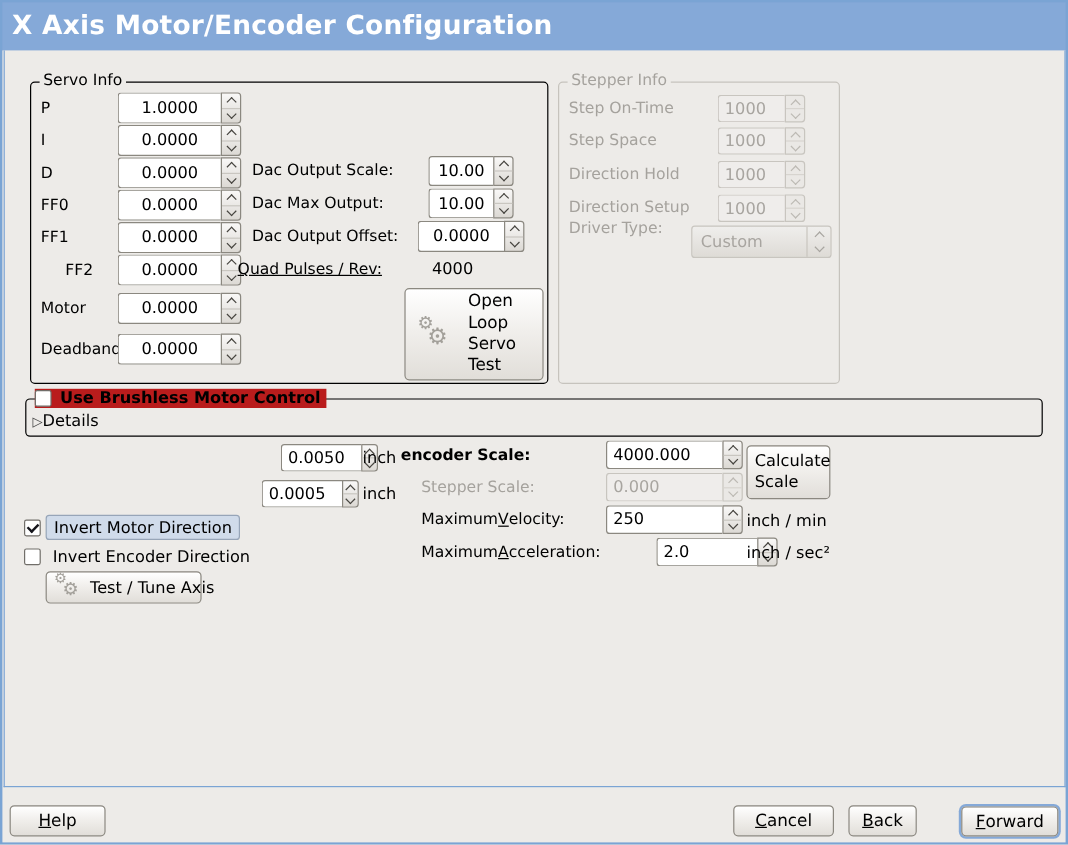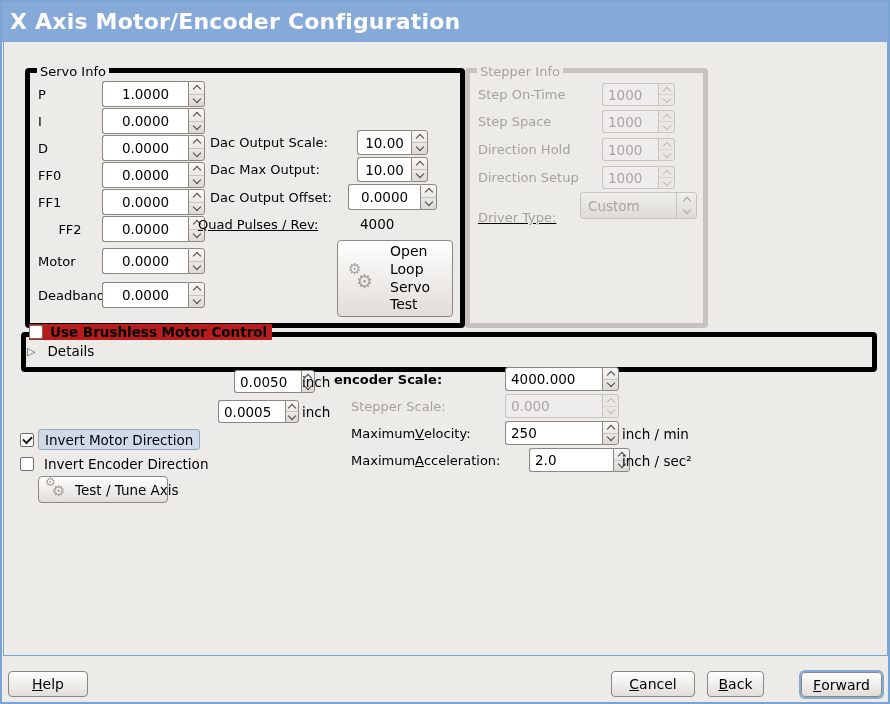--- a/index.html
+++ b/index.html
@@ -7,21 +7,21 @@
     position:relative;width:890px;height:704px;background:#edebe8;
     font-family:"DejaVu Sans","Liberation Sans",sans-serif;font-size:13px;color:#000;
     overflow:hidden;
   }
   .outer-border{position:absolute;inset:0;border:2px solid #7aa4d4;pointer-events:none;z-index:60;}
   .titlebar{position:absolute;left:0;top:0;width:890px;height:42px;background:#85a9d8;display:flex;align-items:center;z-index:1;}
   .titlebar .title{font-size:22px;font-weight:bold;color:#ffffff;padding-left:10px;letter-spacing:0.2px;}
   .content-panel{position:absolute;left:3px;top:42px;width:883px;height:613px;
     border-left:1px solid #7aa4d4;border-right:1px solid #7aa4d4;border-bottom:1px solid #7aa4d4;z-index:0;}
 
-  .frame{position:absolute;border:5px solid #000000;border-radius:4px;}
+  .frame{position:absolute;border:1px solid #000000;border-radius:4px;}
   .frame-label{position:absolute;top:-9px;left:7px;background:#edebe8;padding:0 3px;white-space:nowrap;}
   .frame-label.dis{color:#a5a29d;}
 
   .lbl{position:absolute;white-space:nowrap;display:flex;align-items:center;}
   .lbl.dis{color:#a5a29d;}
   .mn{text-decoration:underline;}
 
   .srow{position:absolute;display:flex;align-items:center;}
   .srow .rlbl{white-space:nowrap;}
 
@@ -313,40 +313,40 @@
       <div class="btns">
         <div class="sb">
             <i class="chv up"></i>
           </div>
         <div class="sb low">
             <i class="chv dn"></i>
           </div>
       </div>
     </div>
 
-    <div class="srow" style="left:8px;top:131px;height:27px;text-decoration:underline;">
+    <div class="srow" style="left:8px;top:108px;height:27px;">
       <span class="rlbl dis" style="color:#a5a29d;">Driver Type:</span>
     </div>
     <div class="combo" style="left:110px;top:119px;width:117px;height:27px;">
       <div class="ctxt">Custom</div>
       <div class="carr">
         <i class="chv up" style="margin:0;"></i>
         <i class="chv dn" style="margin:0;"></i>
       </div>
     </div>
   </div>
 
   <div class="frame" style="left:21px;top:332px;width:846px;height:30px;"></div>
   <div style="position:absolute;left:29px;top:324px;display:flex;align-items:center;background:#b91c1c;padding:0 5px 0 0;z-index:2;">
     <span class="checkbox" style="position:static;"></span>
     <span style="font-weight:bold;margin-left:7px;font-size:13.5px;">Use Brushless Motor Control</span>
   </div>
   <div style="position:absolute;left:27px;top:343px;display:flex;align-items:center;z-index:2;">
     <span class="expander-tri">▷</span>
-    <span style="margin-left:12px;font-size:13.5px;">Details</span>
+    <span style="font-size:13.5px;">Details</span>
   </div>
 
   <div class="spin" style="left:218px;top:370px;width:81px;height:23px;margin-left:16px;">
     <div class="fld left">0.0050</div>
     <div class="btns" style="width:14px;">
       <div class="sb">
           <i class="chv up"></i>
         </div>
       <div class="sb low">
           <i class="chv dn"></i>
@@ -372,20 +372,23 @@
   <div class="spin" style="left:505px;top:367px;width:114px;height:24px;">
     <div class="fld left">4000.000</div>
     <div class="btns">
       <div class="sb">
           <i class="chv up"></i>
         </div>
       <div class="sb low">
           <i class="chv dn"></i>
         </div>
     </div>
+  </div>
+  <div class="btn" style="left:622px;top:371px;width:70px;height:45px;justify-content:flex-start;padding-left:6px;">
+    <div class="wraptext" style="width:62px;font-size:13.5px;">Calculate Scale</div>
   </div>
 
   <div class="lbl dis" style="left:351px;top:395px;height:23px;">Stepper Scale:</div>
   <div class="spin disabled" style="left:505px;top:394px;width:114px;height:24px;">
     <div class="fld left">0.000</div>
     <div class="btns">
       <div class="sb">
           <i class="chv up"></i>
         </div>
       <div class="sb low">
@@ -410,21 +413,21 @@
         </div>
     </div>
   </div>
   <div class="lbl unit" style="left:622px;top:422px;height:23px;">inch / min</div>
 
   <div class="lbl" style="left:351px;top:449px;height:23px;">
     <span>Maximum </span>
       <span class="mn">A</span>
       <span>cceleration:</span>
   </div>
-  <div class="spin" style="left:501px;top:448px;width:129px;height:24px;padding-left:28px;">
+  <div class="spin" style="left:519px;top:448px;width:129px;height:24px;padding-left:28px;">
     <div class="fld left">2.0</div>
     <div class="btns">
       <div class="sb">
           <i class="chv up"></i>
         </div>
       <div class="sb low">
           <i class="chv dn"></i>
         </div>
     </div>
   </div>

